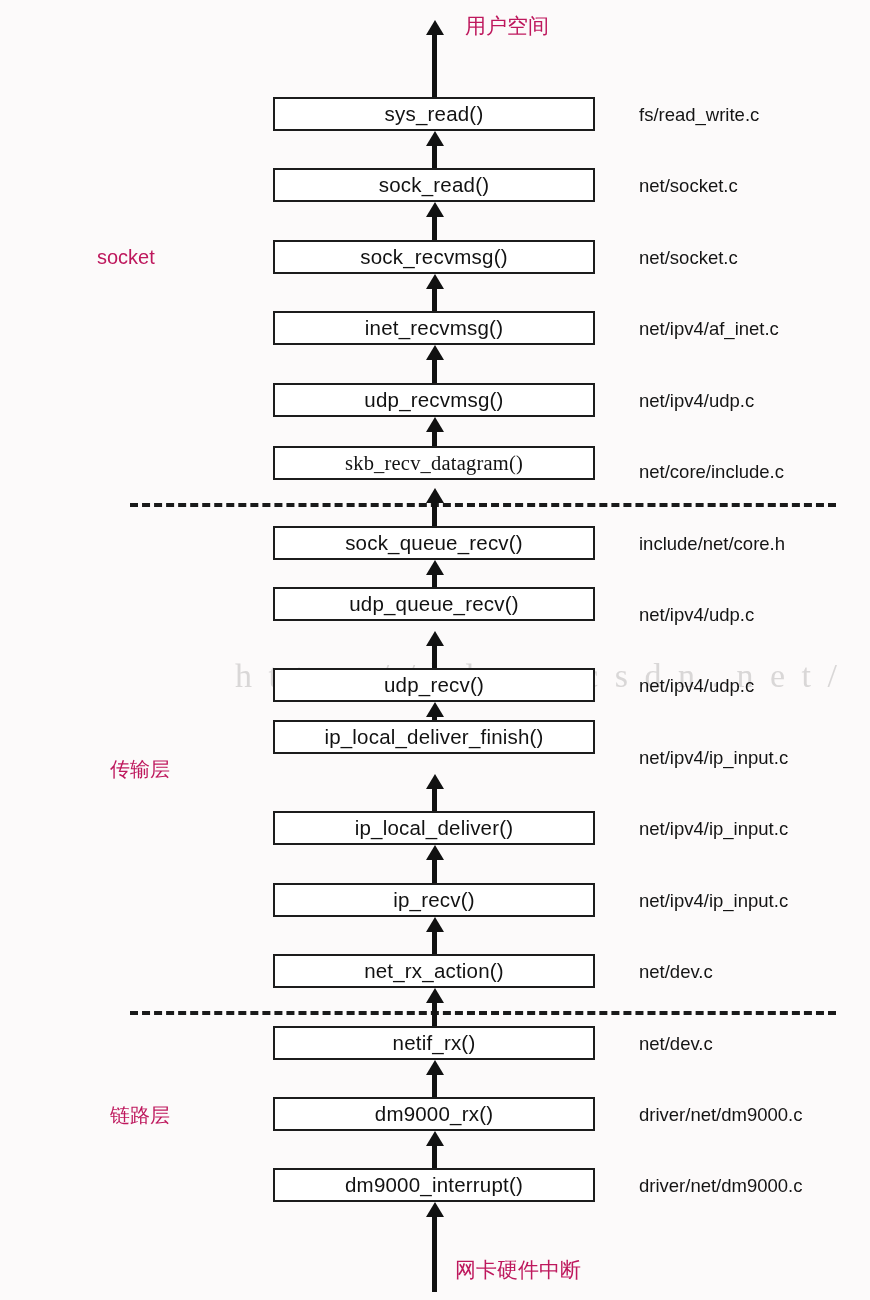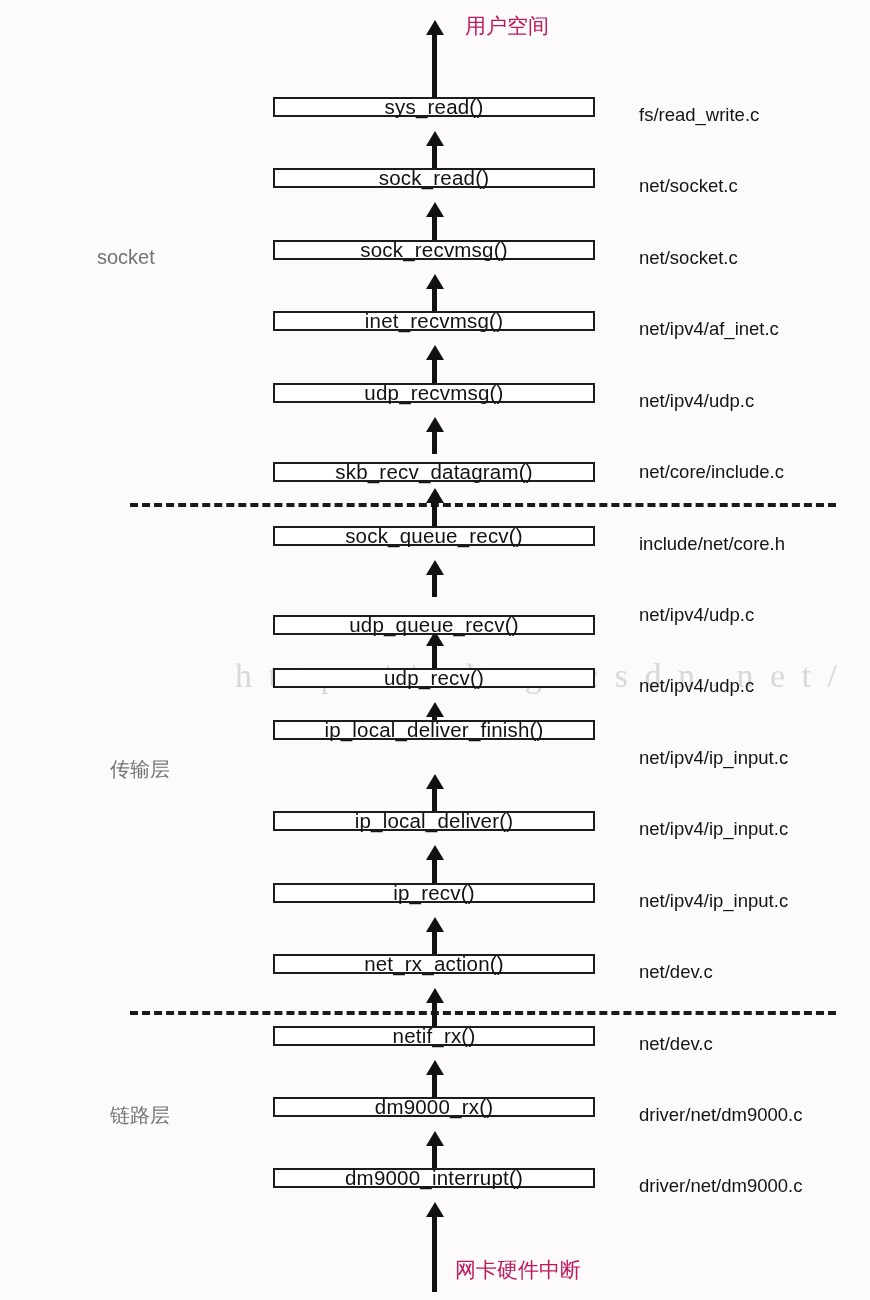--- a/index.html
+++ b/index.html
@@ -30,21 +30,21 @@
     color: #d9d7d7;
     white-space: nowrap;
     user-select: none;
     pointer-events: none;
   }
   
   .node-box {
     position: absolute;
     left: 273px;
     width: 322px;
-    height: 20px;
+    height: 34px;
     box-sizing: border-box;
     border: 2.5px solid #1c1c1c;
     background: #ffffff;
     display: flex;
     align-items: center;
     justify-content: center;
     font-size: 20.5px;
     color: #121212;
     letter-spacing: 0.2px;
     z-index: 3;
@@ -55,21 +55,21 @@
     left: 639px;
     font-size: 18.5px;
     color: #141414;
     white-space: nowrap;
     z-index: 3;
   }
   
   .layer-label {
     position: absolute;
     font-size: 20px;
-    color: #737373;
+    color: #be185d;
     white-space: nowrap;
     z-index: 3;
   }
   
   .arrow {
     position: absolute;
     left: 426px;
     width: 18px;
     z-index: 2;
   }
@@ -194,23 +194,23 @@
 
   <div class="layer-label" style="left:97px; top:246px;">socket</div>
   <div class="layer-label" style="left:110px; top:756px;">传输层</div>
   <div class="layer-label" style="left:110px; top:1102px;">链路层</div>
 
   <div class="node-box" style="top:97px;">sys_read()</div>
   <div class="node-box" style="top:168px;">sock_read()</div>
   <div class="node-box" style="top:240px;">sock_recvmsg()</div>
   <div class="node-box" style="top:311px;text-align:center;">inet_recvmsg()</div>
   <div class="node-box" style="top:383px;">udp_recvmsg()</div>
-  <div class="node-box" style="top:462px;">skb_recv_datagram()</div>
+  <div class="node-box" style="top:446px;font-family:Liberation Serif, serif;">skb_recv_datagram()</div>
   <div class="node-box" style="top:526px;">sock_queue_recv()</div>
-  <div class="node-box" style="top:615px;">udp_queue_recv()</div>
+  <div class="node-box" style="top:587px;">udp_queue_recv()</div>
   <div class="node-box" style="top:668px;">udp_recv()</div>
   <div class="node-box" style="top:720px;">ip_local_deliver_finish()</div>
   <div class="node-box" style="top:811px;">ip_local_deliver()</div>
   <div class="node-box" style="top:883px;">ip_recv()</div>
   <div class="node-box" style="top:954px;">net_rx_action()</div>
   <div class="node-box" style="top:1026px;">netif_rx()</div>
   <div class="node-box" style="top:1097px;">dm9000_rx()</div>
   <div class="node-box" style="top:1168px;">dm9000_interrupt()</div>
 
   <div class="file-label" style="top:104px;">fs/read_write.c</div>

